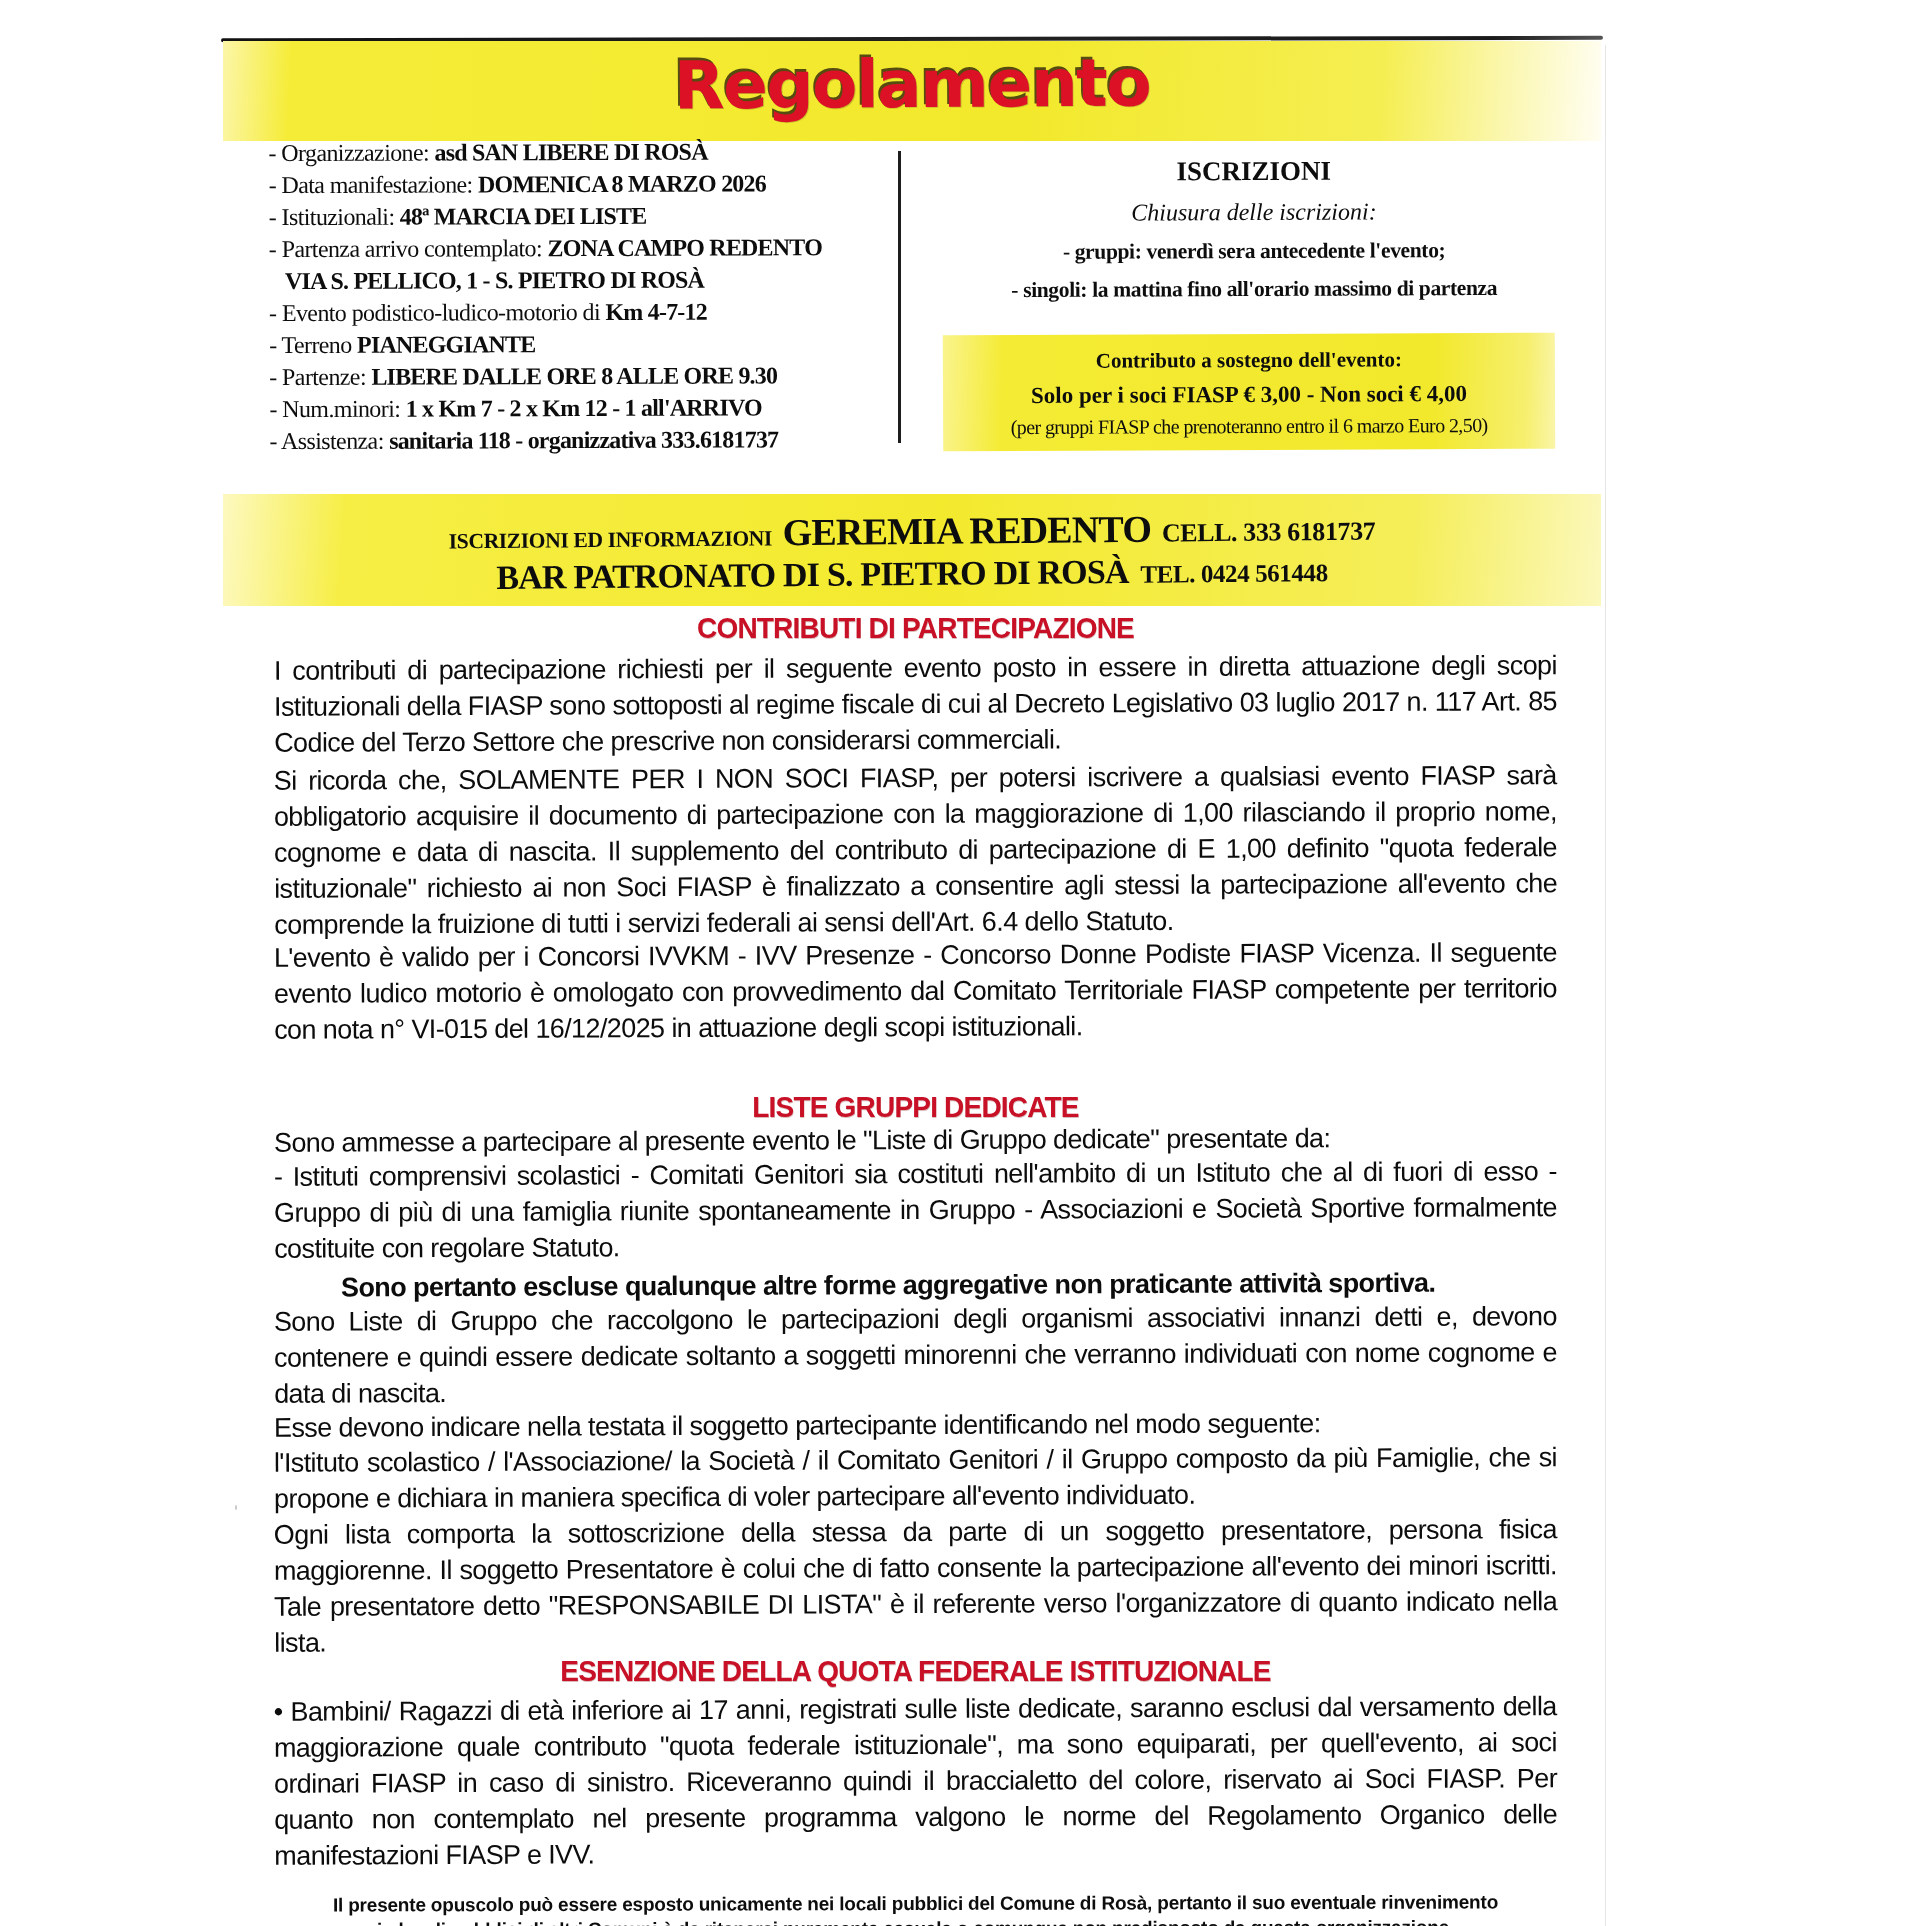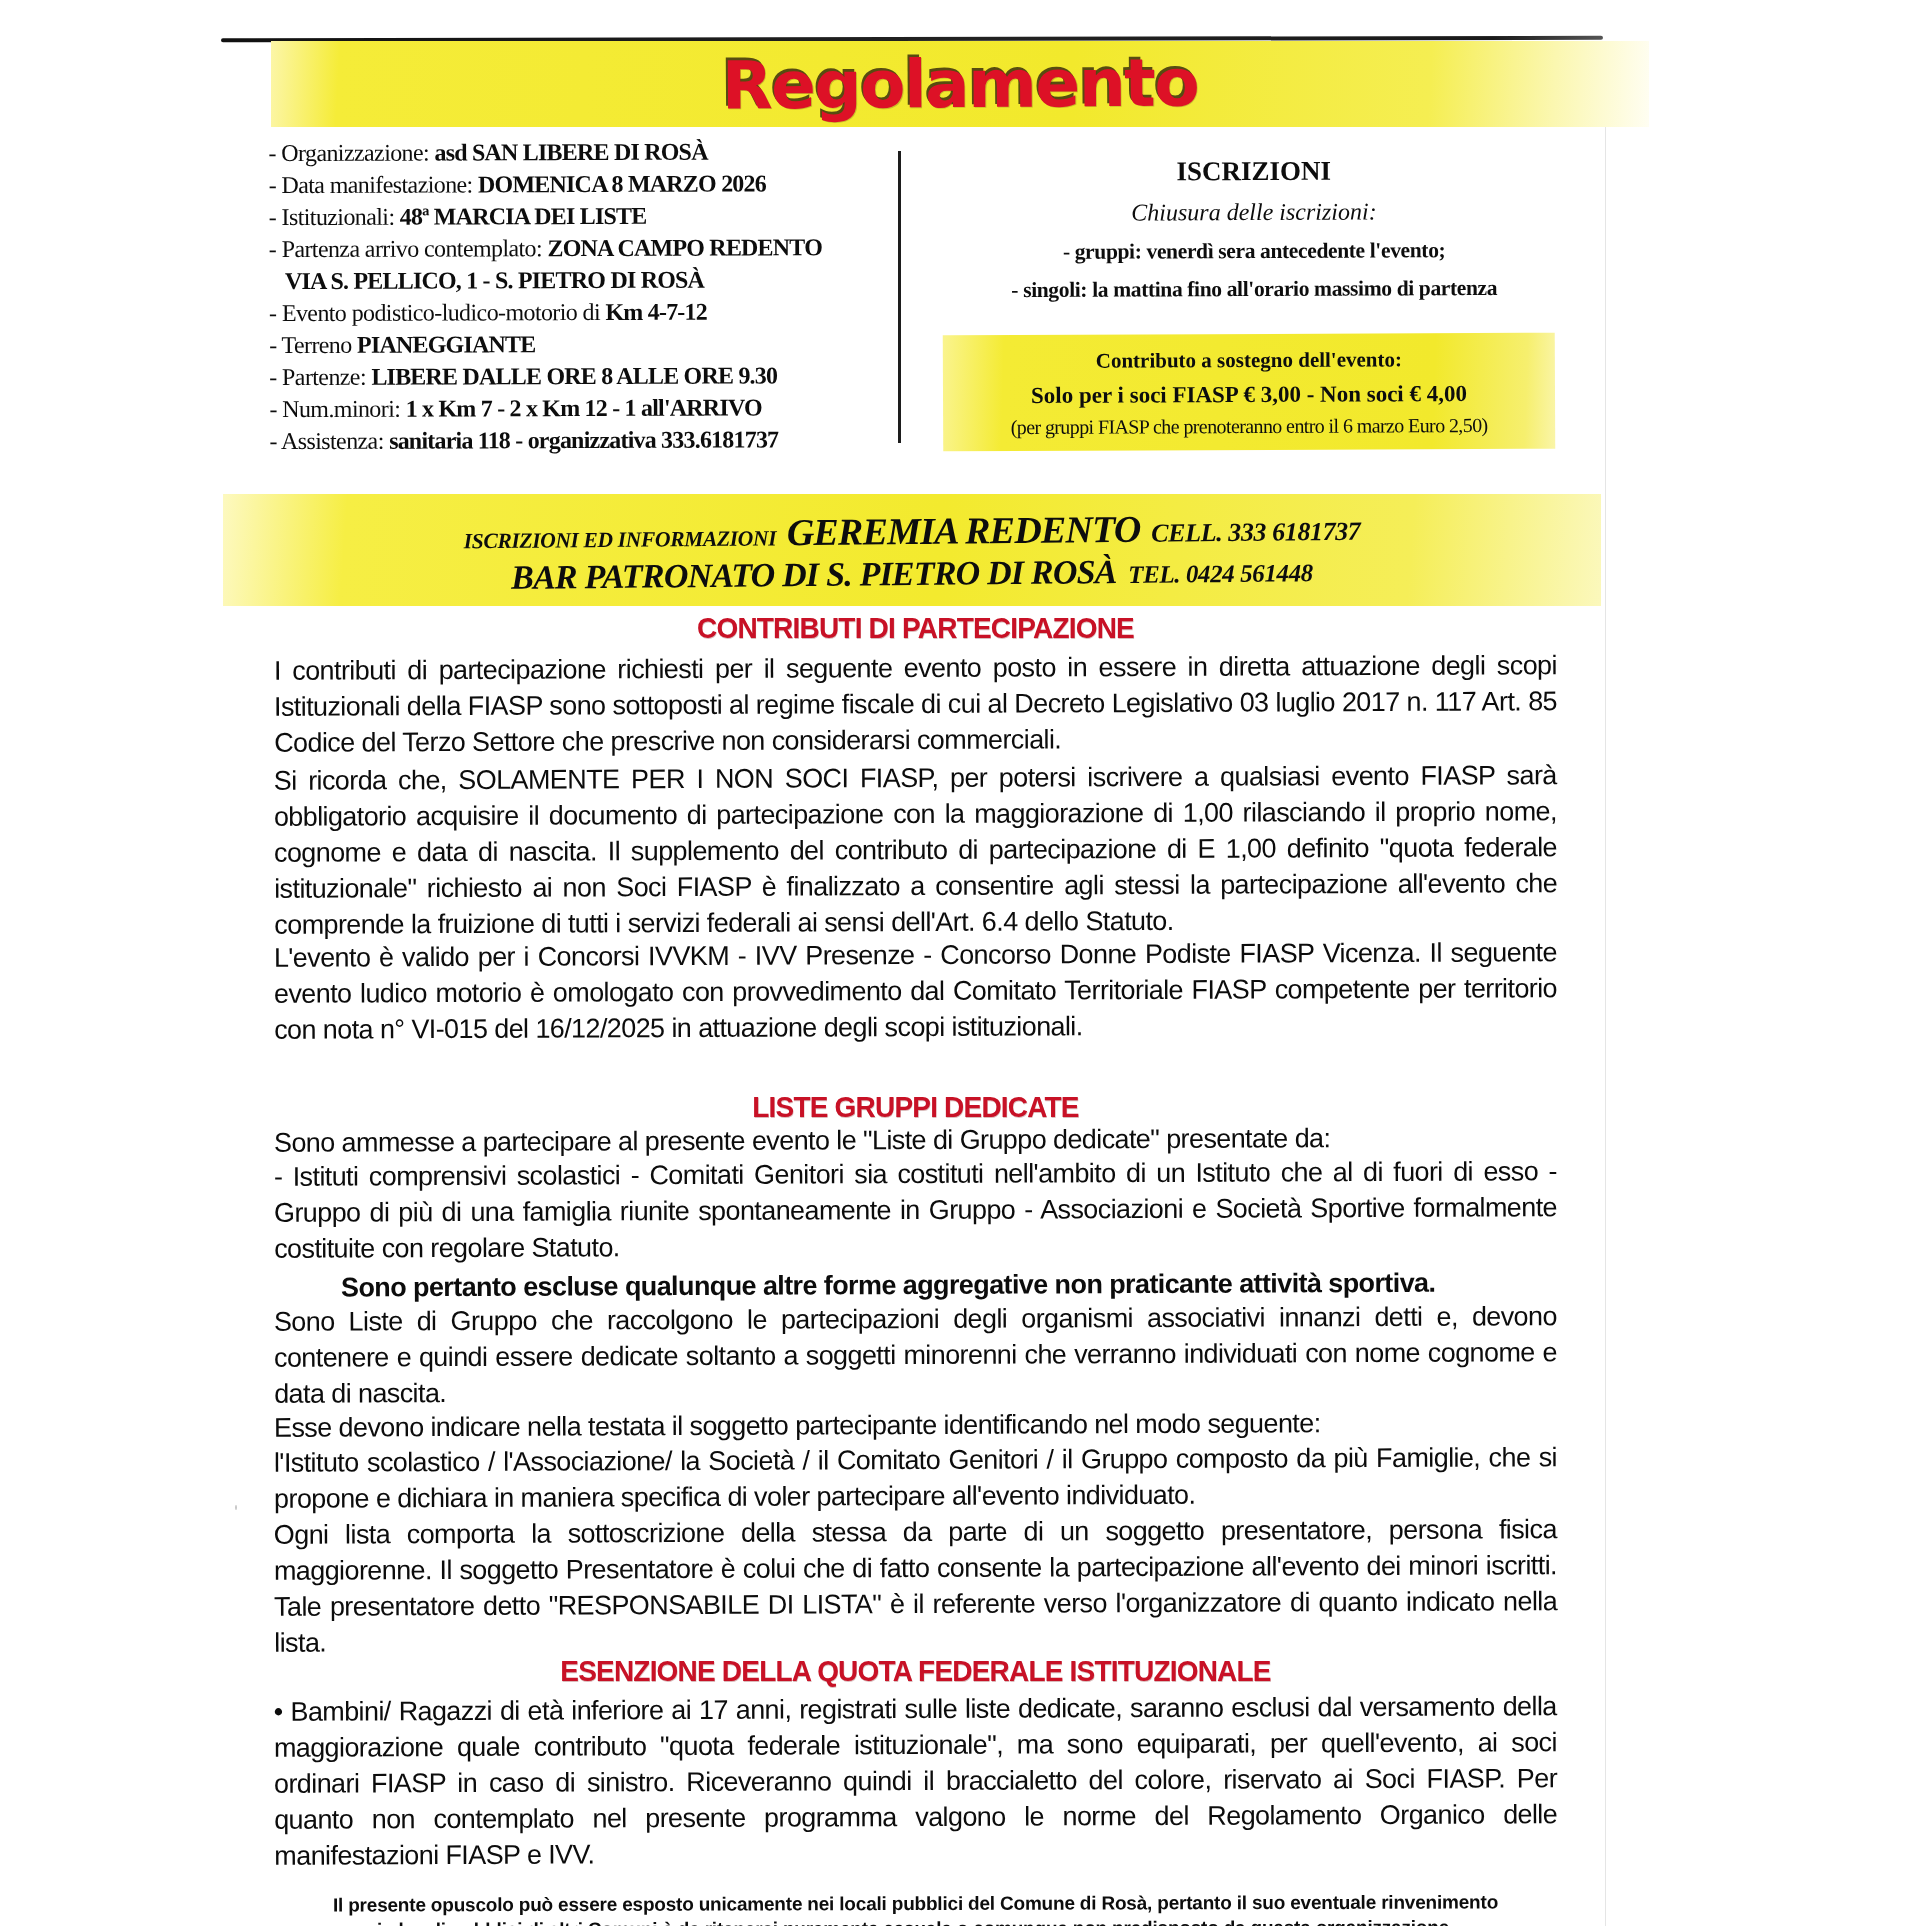--- a/index.html
+++ b/index.html
@@ -10,23 +10,22 @@
   .top-line{
     position:absolute;left:221px;top:37px;width:1382px;height:4.2px;
     background:linear-gradient(90deg,#111 0%,#222 55%,#1a1a1a 92%,#555 100%);
     border-radius:2.3px;transform:rotate(-0.10deg);
   }
   .right-edge-line{
     position:absolute;left:1605px;top:45px;width:1.2px;height:1903px;
     background:rgba(0,0,0,0.10);
   }
   .title-banner{
-    position:absolute;left:223px;top:41px;width:1378px;height:86px;
+    position:absolute;left:223px;top:41px;width:1378px;height:100px;
     background:linear-gradient(93deg,#fcf6a8 0%,#f5ec38 5%,#f2e92c 58%,#f5ee52 84%,#fbf7b0 93%,#fffef2 100%);
-    margin-left:48px;
   }
   .page-title{
     position:absolute;left:0;right:0;top:4.6px;text-align:center;
     font-family:"DejaVu Sans",sans-serif;font-weight:bold;font-size:66px;
     color:#dd1126;letter-spacing:-1.5px;
     text-shadow:-1.9px -2.7px 0 rgba(52,42,10,0.82), 0.8px 0.8px 0 rgba(80,60,20,0.25);
     transform:rotate(-0.35deg);
   }
   .details{
     position:absolute;left:269px;top:136px;width:639px;
@@ -49,21 +48,20 @@
     background:linear-gradient(92deg,#faf48e 0%,#f4eb34 10%,#f2e92c 80%,#f6ef6e 95%,#faf5a8 100%);
     text-align:center;padding-top:14px;transform:rotate(-0.25deg);
   }
   .c1{font-size:21px;font-weight:bold;}
   .c2{font-size:23px;font-weight:bold;margin-top:8.5px;}
   .c3{font-size:20px;margin-top:7.7px;letter-spacing:-0.6px;}
   .contact{
     position:absolute;left:223px;top:494px;width:1378px;height:112px;
     background:linear-gradient(94deg,#fdf9c0 0%,#f6ee44 9%,#f3ea2e 52%,#f5ee58 86%,#fbf8bc 100%);
     text-align:center;
-    font-style:italic;
   }
   .contact-l1{margin-top:14.6px;transform:rotate(-0.55deg);}
   .ct-prefix{font-size:21.6px;font-weight:bold;letter-spacing:-0.4px;}
   .ct-name{font-size:38px;font-weight:bold;margin:0 9.2px;letter-spacing:-0.8px;}
   .ct-cell{font-size:26px;font-weight:bold;letter-spacing:-0.4px;}
   .contact-l2{margin-top:2.3px;transform:rotate(-0.55deg);}
   .ct-bar{font-size:34px;font-weight:bold;letter-spacing:-0.8px;}
   .ct-tel{font-size:25px;font-weight:bold;margin-left:10px;letter-spacing:-0.4px;}
   .red-h{
     position:absolute;left:274px;width:1283px;text-align:center;

